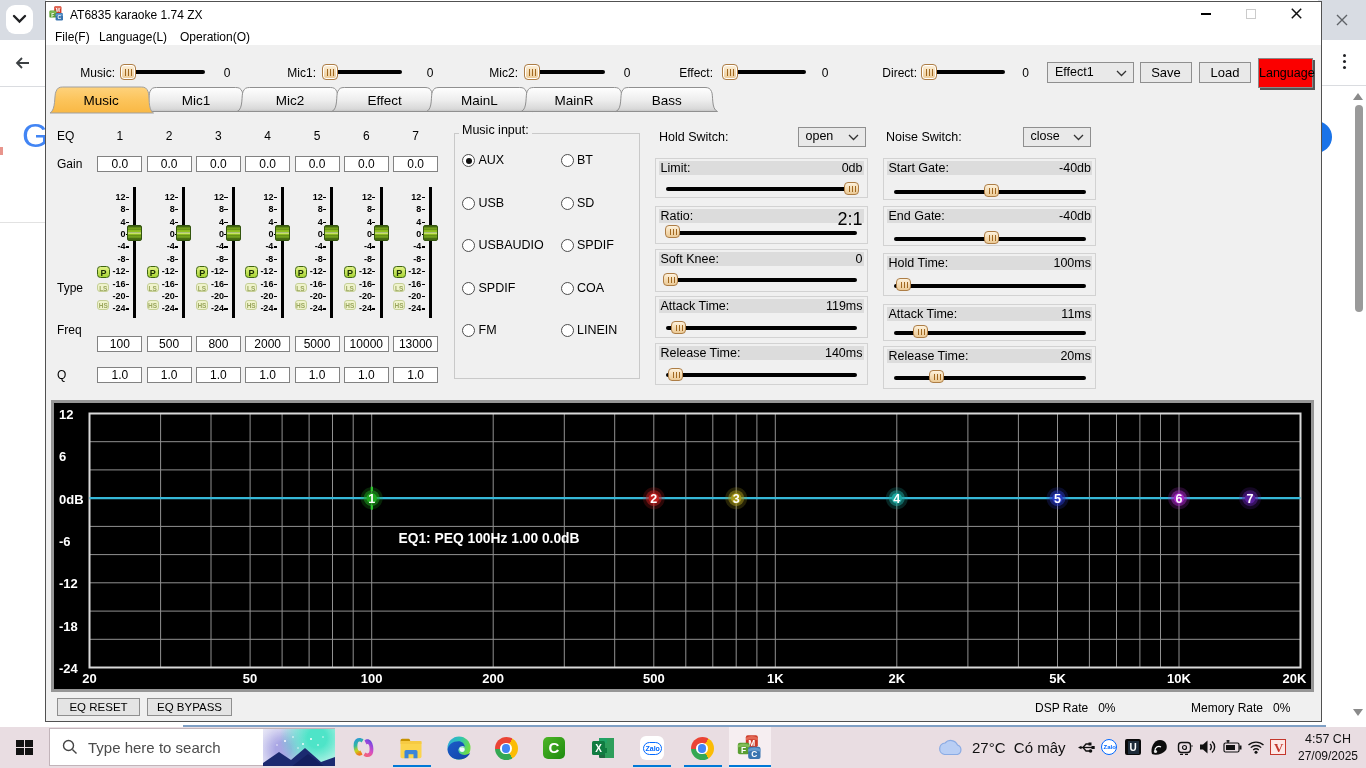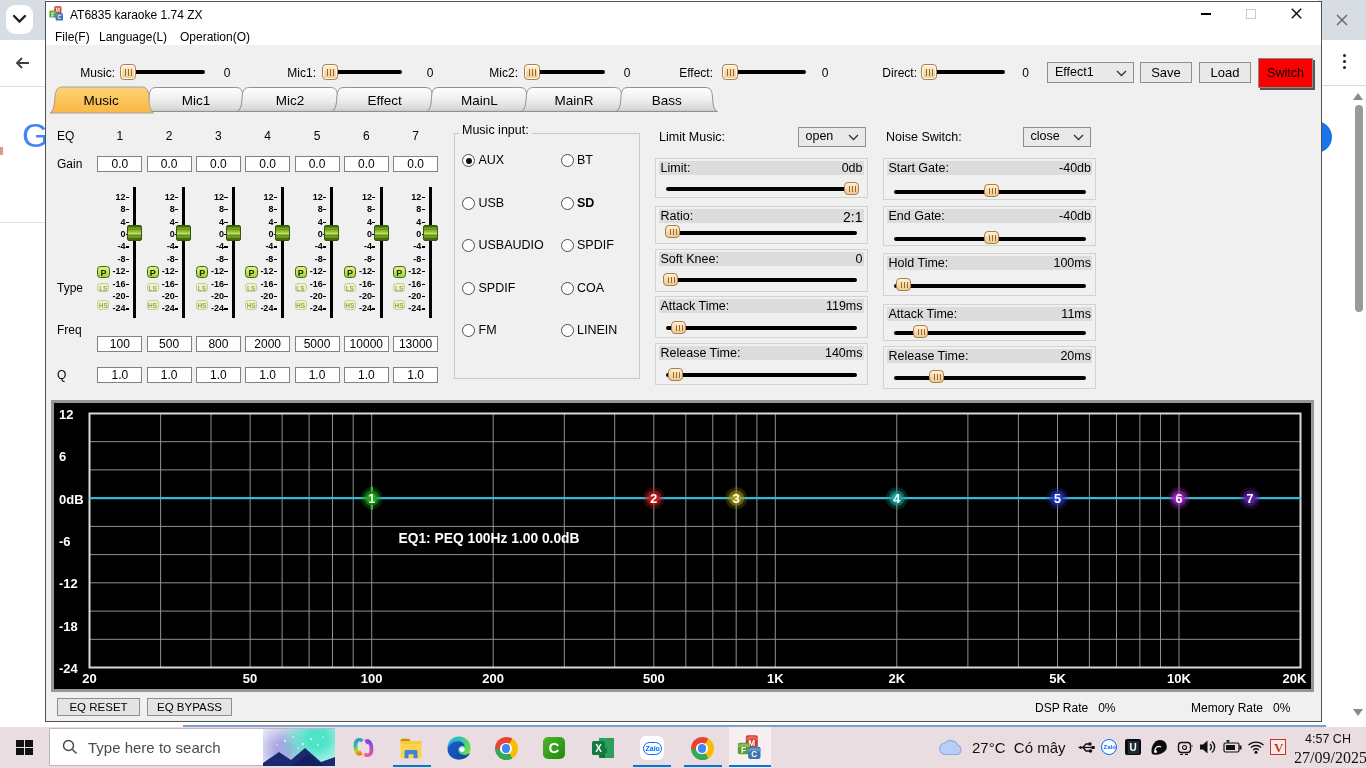--- a/index.html
+++ b/index.html
@@ -103,21 +103,21 @@
     <i></i>
   </div>
 <div class="lbl" style="left:1015.5px;top:65.5px;width:20px;text-align:center;">0</div>
 <div class="btn" style="left:1047px;top:62px;width:87px;height:21px;"></div>
 <div class="lbl" style="left:1055px;top:65.0px;font-size:12.5px;">Effect1</div>
 <svg class="a" style="left:1116px;top:69.5px" width="11" height="7" viewBox="0 0 11 7">
     <path d="M1 1 L5.5 5.5 L10 1" stroke="#333" stroke-width="1.3" fill="none"></path>
   </svg>
 <div class="btn" style="left:1140px;top:62px;width:52px;height:21px;font-size:13px;line-height:19px;">Save</div>
 <div class="btn" style="left:1199px;top:62px;width:52px;height:21px;font-size:13px;line-height:19px;">Load</div>
-<div class="a" style="left:1258px;top:58px;width:55px;height:30px;background:#fb0000;border:1px solid #8a8a8a;box-shadow:2px 2px 0 0 #555;text-align:center;font-size:12.5px;line-height:28px;color:#000;">Switch</div>
+<div class="a" style="left:1258px;top:58px;width:55px;height:30px;background:#fb0000;border:1px solid #8a8a8a;box-shadow:2px 2px 0 0 #555;text-align:center;font-size:12.5px;line-height:28px;color:#000;">Language</div>
 <svg class="a" style="left:46px;top:85px" width="680" height="33" viewBox="0 0 680 33">
     <defs>
       <linearGradient id="tg" x1="0" y1="0" x2="0" y2="1">
         <stop offset="0" stop-color="#ffffff"></stop>
         <stop offset=".55" stop-color="#ececec"></stop>
         <stop offset=".9" stop-color="#d8d8d8"></stop>
         <stop offset="1" stop-color="#c2c2c2"></stop>
       </linearGradient>
       <linearGradient id="to" x1="0" y1="0" x2="0" y2="1">
         <stop offset="0" stop-color="#fed27c"></stop>
@@ -351,34 +351,34 @@
 <div class="grp" style="left:453.5px;top:133px;width:186px;height:246px;border-color:#c9c9c9;"></div>
 <div class="a" style="left:459px;top:123px;background:#f0f0f0;padding:0 3px;font-size:12.5px;">Music input:</div>
 <div class="radio" style="left:462px;top:154.3px;"></div>
 <div class="a" style="left:465.5px;top:157.8px;width:6px;height:6px;border-radius:50%;background:#111;"></div>
 <div class="rlbl" style="left:478.5px;top:153.3px;">AUX</div>
 <div class="radio" style="left:560.5px;top:154.3px;"></div>
 <div class="rlbl" style="left:577px;top:153.3px;">BT</div>
 <div class="radio" style="left:462px;top:196.70000000000002px;"></div>
 <div class="rlbl" style="left:478.5px;top:195.70000000000002px;">USB</div>
 <div class="radio" style="left:560.5px;top:196.70000000000002px;"></div>
-<div class="rlbl" style="left:577px;top:195.70000000000002px;font-weight:bold;">SD</div>
+<div class="rlbl" style="left:577px;top:195.70000000000002px;">SD</div>
 <div class="radio" style="left:462px;top:239.10000000000002px;"></div>
 <div class="rlbl" style="left:478.5px;top:238.10000000000002px;">USBAUDIO</div>
 <div class="radio" style="left:560.5px;top:239.10000000000002px;"></div>
 <div class="rlbl" style="left:577px;top:238.10000000000002px;">SPDIF</div>
 <div class="radio" style="left:462px;top:281.5px;"></div>
 <div class="rlbl" style="left:478.5px;top:280.5px;">SPDIF</div>
 <div class="radio" style="left:560.5px;top:281.5px;"></div>
 <div class="rlbl" style="left:577px;top:280.5px;">COA</div>
 <div class="radio" style="left:462px;top:323.9px;"></div>
 <div class="rlbl" style="left:478.5px;top:322.9px;">FM</div>
 <div class="radio" style="left:560.5px;top:323.9px;"></div>
 <div class="rlbl" style="left:577px;top:322.9px;">LINEIN</div>
-<div class="lbl" style="left:659px;top:130px;font-size:12.5px;">Limit Music:</div>
+<div class="lbl" style="left:659px;top:130px;font-size:12.5px;">Hold Switch:</div>
 <div class="btn" style="left:797.5px;top:126.5px;width:68.5px;height:20.5px;"></div>
 <div class="lbl" style="left:805.5px;top:129.25px;font-size:12.5px;">open</div>
 <svg class="a" style="left:848.0px;top:133.75px" width="11" height="7" viewBox="0 0 11 7">
     <path d="M1 1 L5.5 5.5 L10 1" stroke="#333" stroke-width="1.3" fill="none"></path>
   </svg>
 <div class="lbl" style="left:886px;top:130px;font-size:12.5px;">Noise Switch:</div>
 <div class="btn" style="left:1022.5px;top:126.5px;width:68px;height:20.5px;"></div>
 <div class="lbl" style="left:1030.5px;top:129.25px;font-size:12.5px;">close</div>
 <svg class="a" style="left:1072.5px;top:133.75px" width="11" height="7" viewBox="0 0 11 7">
     <path d="M1 1 L5.5 5.5 L10 1" stroke="#333" stroke-width="1.3" fill="none"></path>
@@ -387,21 +387,21 @@
 <div class="ghead" style="left:658.5px;top:161px;width:205px;height:14px;"></div>
 <div class="lbl" style="left:660.5px;top:161px;font-size:12.5px;">Limit:</div>
 <div class="lbl" style="left:658.5px;top:161px;width:204px;text-align:right;font-size:12.5px;">0db</div>
 <div class="track" style="left:666px;top:187px;width:191px;"></div>
 <div class="gthumb" style="left:843.5px;top:181.5px;">
     <i></i>
   </div>
 <div class="grp" style="left:654.5px;top:205.7px;width:213px;height:38.6px;"></div>
 <div class="ghead" style="left:658.5px;top:208.7px;width:205px;height:14px;"></div>
 <div class="lbl" style="left:660.5px;top:208.7px;font-size:12.5px;">Ratio:</div>
-<div class="lbl" style="left:658.5px;top:208.7px;width:204px;text-align:right;font-size:14px;">2:1</div>
+<div class="lbl" style="left:658.5px;top:208.7px;width:204px;text-align:right;font-size:18px;">2:1</div>
 <div class="track" style="left:666px;top:230.5px;width:191px;"></div>
 <div class="gthumb" style="left:664.5px;top:225.0px;">
     <i></i>
   </div>
 <div class="grp" style="left:654.5px;top:248.8px;width:213px;height:43px;"></div>
 <div class="ghead" style="left:658.5px;top:251.8px;width:205px;height:14px;"></div>
 <div class="lbl" style="left:660.5px;top:251.8px;font-size:12.5px;">Soft Knee:</div>
 <div class="lbl" style="left:658.5px;top:251.8px;width:204px;text-align:right;font-size:12.5px;">0</div>
 <div class="track" style="left:666px;top:278px;width:191px;"></div>
 <div class="gthumb" style="left:662.5px;top:272.5px;">
@@ -701,12 +701,12 @@
     <g stroke="#111" fill="none">
       <path d="M1.5 5 A 11 11 0 0 1 16.5 5" stroke-width="1.3"></path>
       <path d="M3.8 7.6 A 7.5 7.5 0 0 1 14.2 7.6" stroke-width="1.3"></path>
       <path d="M6.2 10 A 4.2 4.2 0 0 1 11.8 10" stroke-width="1.3"></path>
     </g>
     <circle cx="9" cy="12.2" r="1.5" fill="#111"></circle>
   </svg>
 <div class="a" style="left:1270px;top:739px;width:16px;height:16px;background:#fce8e6;border:1.4px solid #c4372c;"></div>
 <div class="a" style="left:1274px;top:739.5px;color:#c4372c;font-size:13px;font-weight:700;font-family:'Liberation Serif',serif;">V</div>
 <div class="a" style="left:1297px;top:732px;width:62px;text-align:center;font-size:12.5px;color:#111;">4:57 CH</div>
-<div class="a" style="left:1294px;top:749px;width:68px;text-align:center;font-size:16px;color:#111;font-family:Liberation Serif, serif;">27/09/2025</div>
+<div class="a" style="left:1294px;top:749px;width:68px;text-align:center;font-size:12px;color:#111;">27/09/2025</div>
 </body></html>

